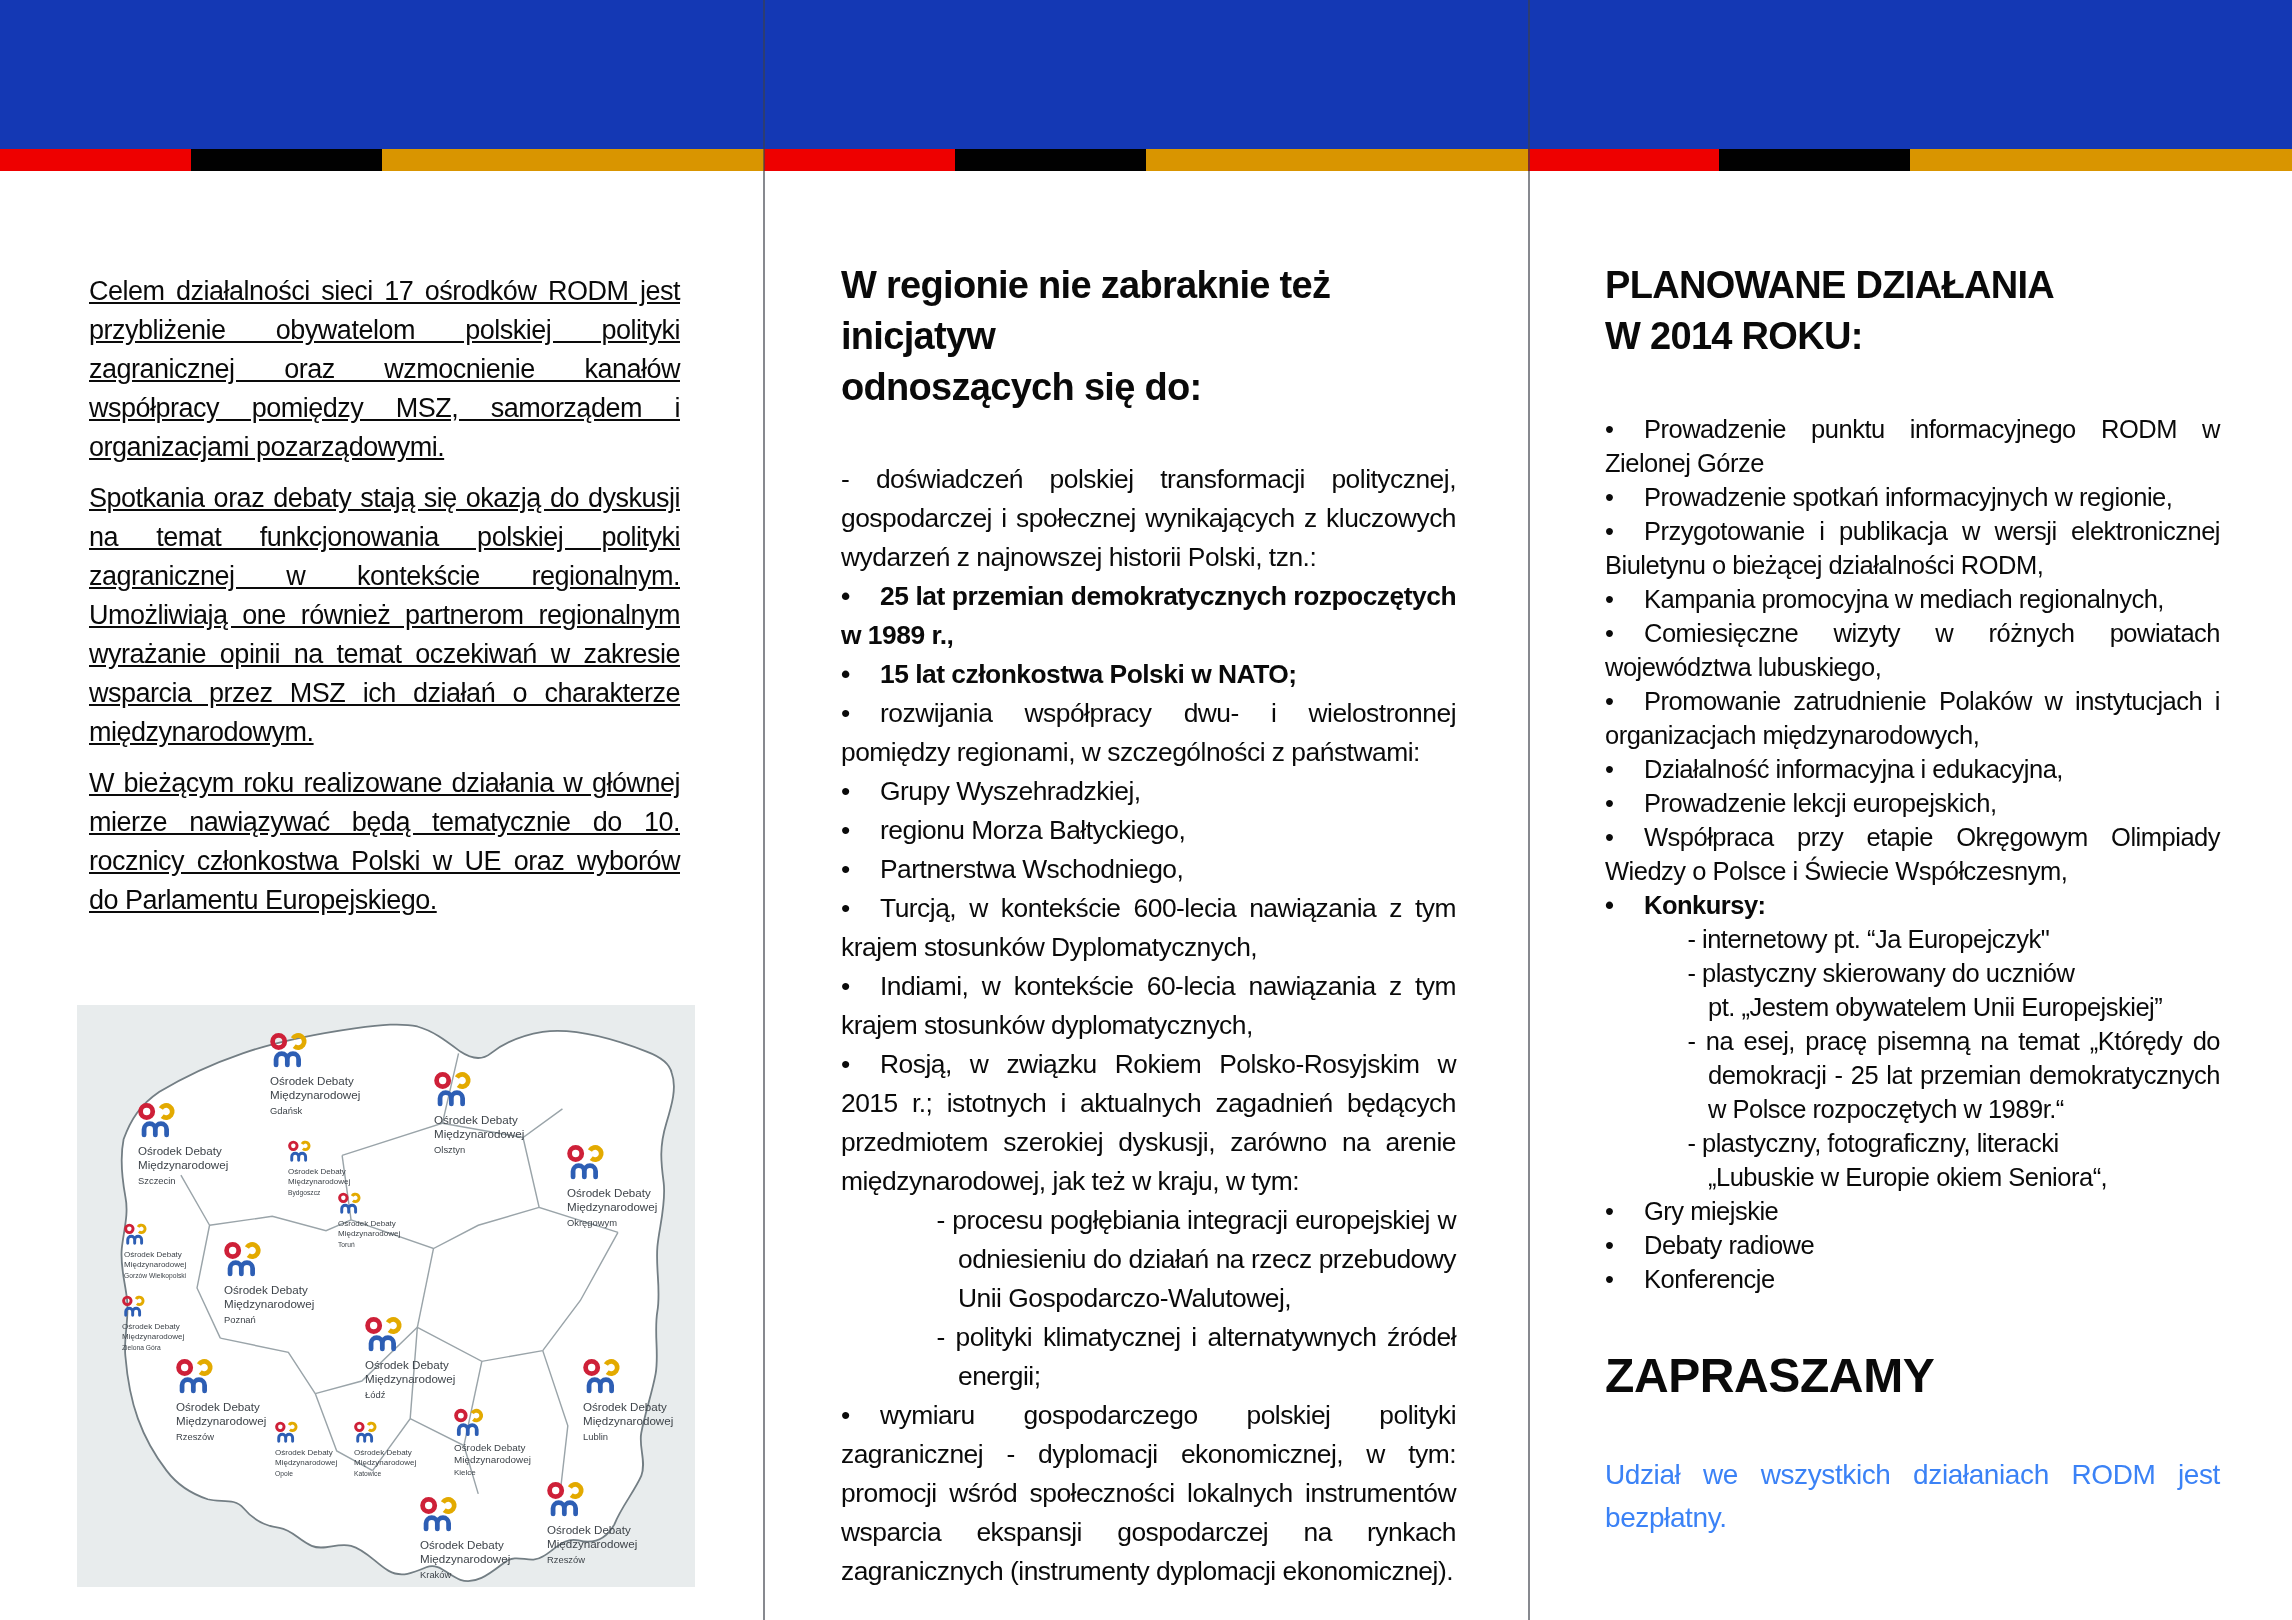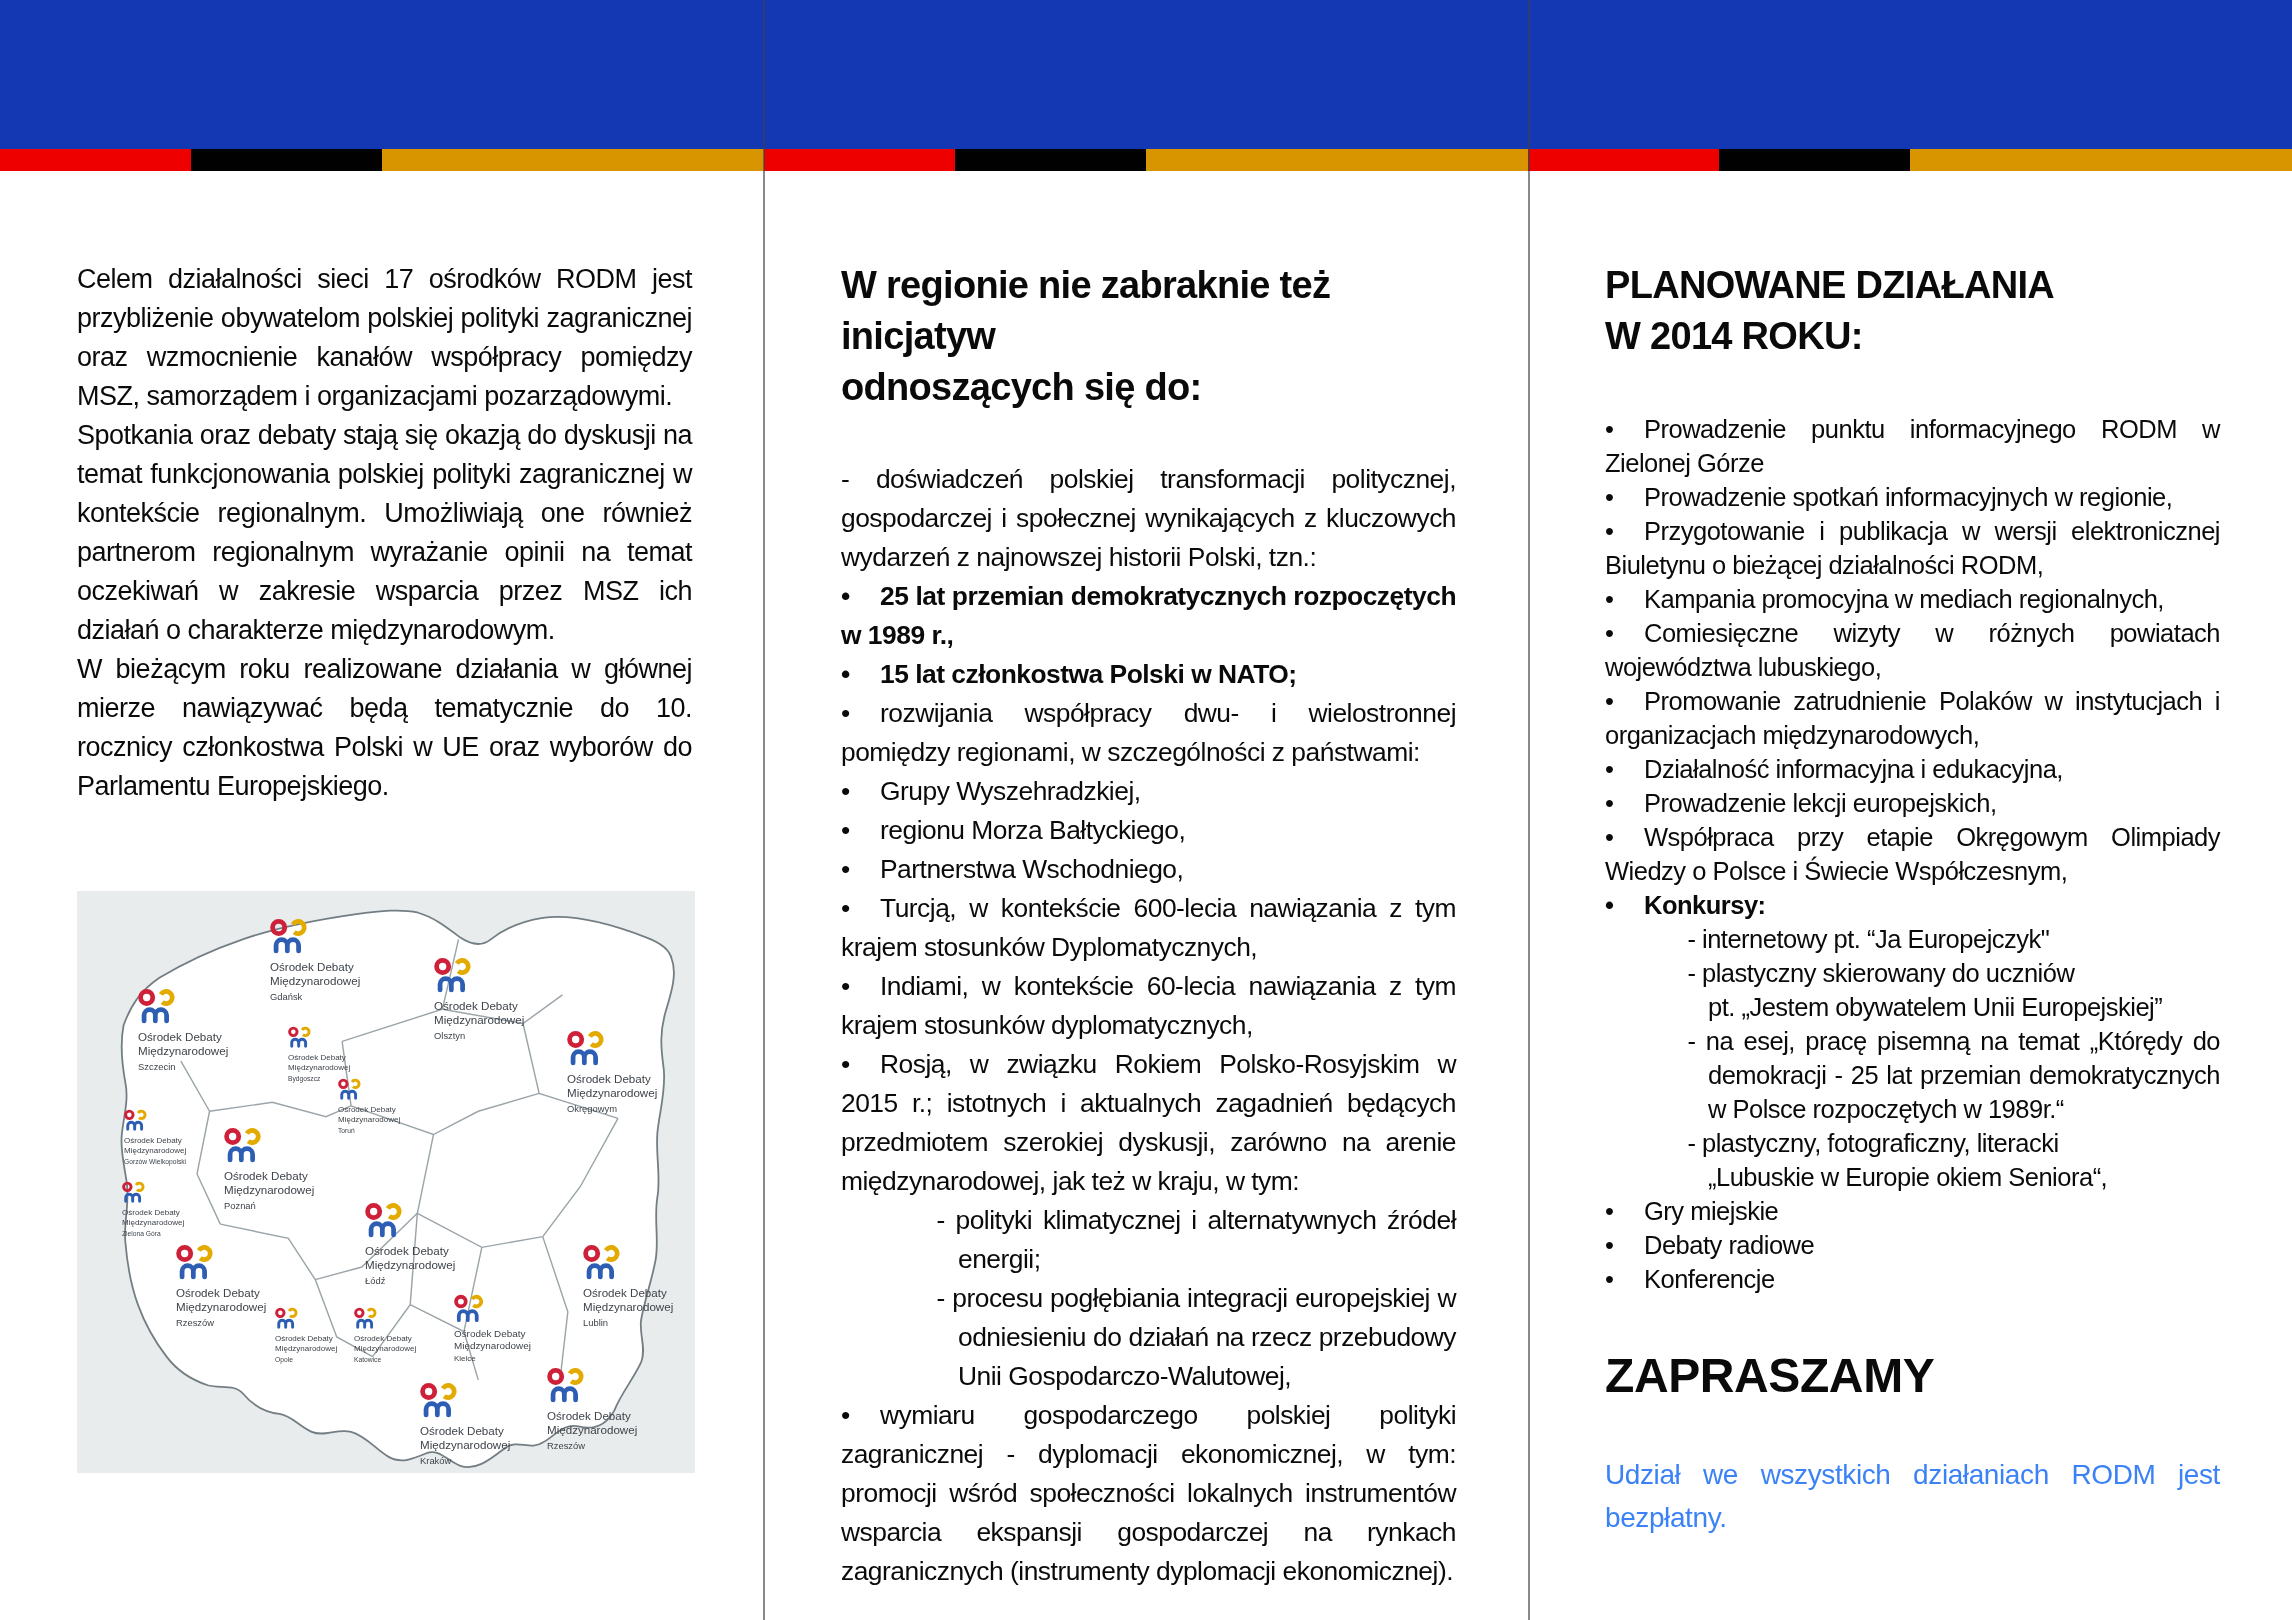--- a/index.html
+++ b/index.html
@@ -17,21 +17,21 @@
   .seg { height:100%; }
   .seg.s0 { width:25%; }
   .seg.s1 { width:25%; }
   .seg.s2 { width:50%; }
   .divider { position:absolute; top:0; width:1.8px; height:1620px; background:rgba(62,64,74,0.62); z-index:5; }
   .cols { position:absolute; left:0; top:170px; width:2293px; height:1450px; display:flex; }
   .col { width:764px; height:100%; padding:90px 72px 0 77px; }
 
   
   .left-body { font-size:27px; line-height:39px; text-align:justify; letter-spacing:-0.5px; }
-  .left-body .para { margin:0; }
+  .left-body .para { margin:12px;text-decoration:underline; }
 
   .map {
     position:relative; margin-top:85px; width:618px; height:582px;
     overflow:hidden;
   }
   .map svg.terrain { position:absolute; left:0; top:0; width:100%; height:100%; }
   .marker { position:absolute; z-index:3; color:#3e444a; letter-spacing:0; }
   .marker .mlabel { white-space:nowrap; }
   .marker .mcity { white-space:nowrap; }
   .marker svg { display:block; margin-bottom:4.5px; }
@@ -308,22 +308,22 @@
         <div class="li plain">- doświadczeń polskiej transformacji politycznej, gospodarczej i społecznej wynikających z kluczowych wydarzeń z najnowszej historii Polski, tzn.:</div>
         <div class="li b"><span class="mk">•</span>25 lat przemian demokratycznych rozpoczętych w 1989 r.,</div>
         <div class="li b"><span class="mk">•</span>15 lat członkostwa Polski w NATO;</div>
         <div class="li"><span class="mk">•</span>rozwijania współpracy dwu- i wielostronnej pomiędzy regionami, w szczególności z państwami:</div>
         <div class="li"><span class="mk">•</span>Grupy Wyszehradzkiej,</div>
         <div class="li"><span class="mk">•</span>regionu Morza Bałtyckiego,</div>
         <div class="li"><span class="mk">•</span>Partnerstwa Wschodniego,</div>
         <div class="li"><span class="mk">•</span>Turcją, w kontekście 600-lecia nawiązania z tym krajem stosunków Dyplomatycznych,</div>
         <div class="li"><span class="mk">•</span>Indiami, w kontekście 60-lecia nawiązania z tym krajem stosunków dyplomatycznych,</div>
         <div class="li"><span class="mk">•</span>Rosją, w związku Rokiem Polsko-Rosyjskim w 2015 r.; istotnych i aktualnych zagadnień będących przedmiotem szerokiej dyskusji, zarówno na arenie międzynarodowej, jak też w kraju, w tym:</div>
+        <div class="li mdash">- procesu pogłębiania integracji europejskiej w odniesieniu do działań na rzecz przebudowy Unii Gospodarczo-Walutowej,</div>
         <div class="li mdash">- polityki klimatycznej i alternatywnych źródeł energii;</div>
-        <div class="li mdash">- procesu pogłębiania integracji europejskiej w odniesieniu do działań na rzecz przebudowy Unii Gospodarczo-Walutowej,</div>
         <div class="li"><span class="mk">•</span>wymiaru gospodarczego polskiej polityki zagranicznej - dyplomacji ekonomicznej, w tym: promocji wśród społeczności lokalnych instrumentów wsparcia ekspansji gospodarczej na rynkach zagranicznych (instrumenty dyplomacji ekonomicznej).</div>
       </div>
   </div>
 
   <div class="col">
     <div class="right-heading-block">
       <div class="col-heading">PLANOWANE DZIAŁANIA</div>
       <div class="col-heading">W 2014 ROKU:</div>
     </div>
     <div class="r-body" id="right-items">

